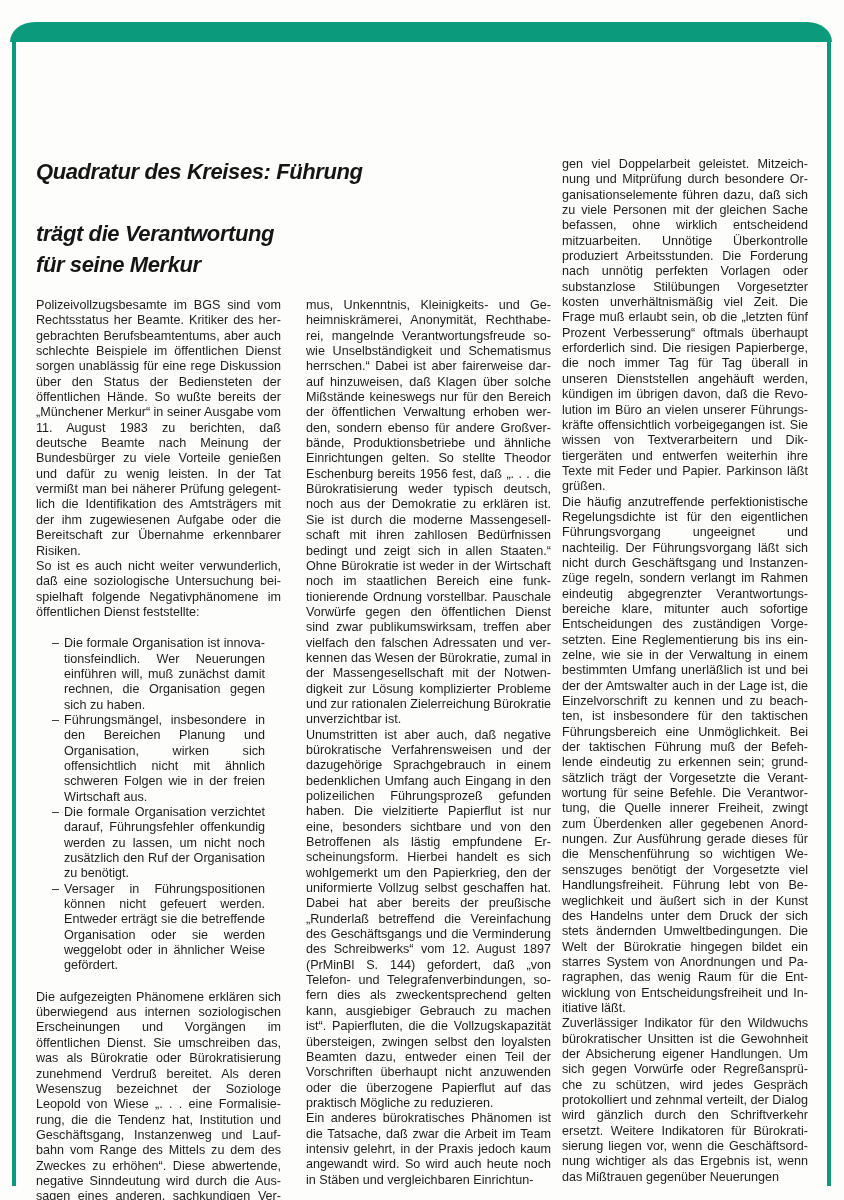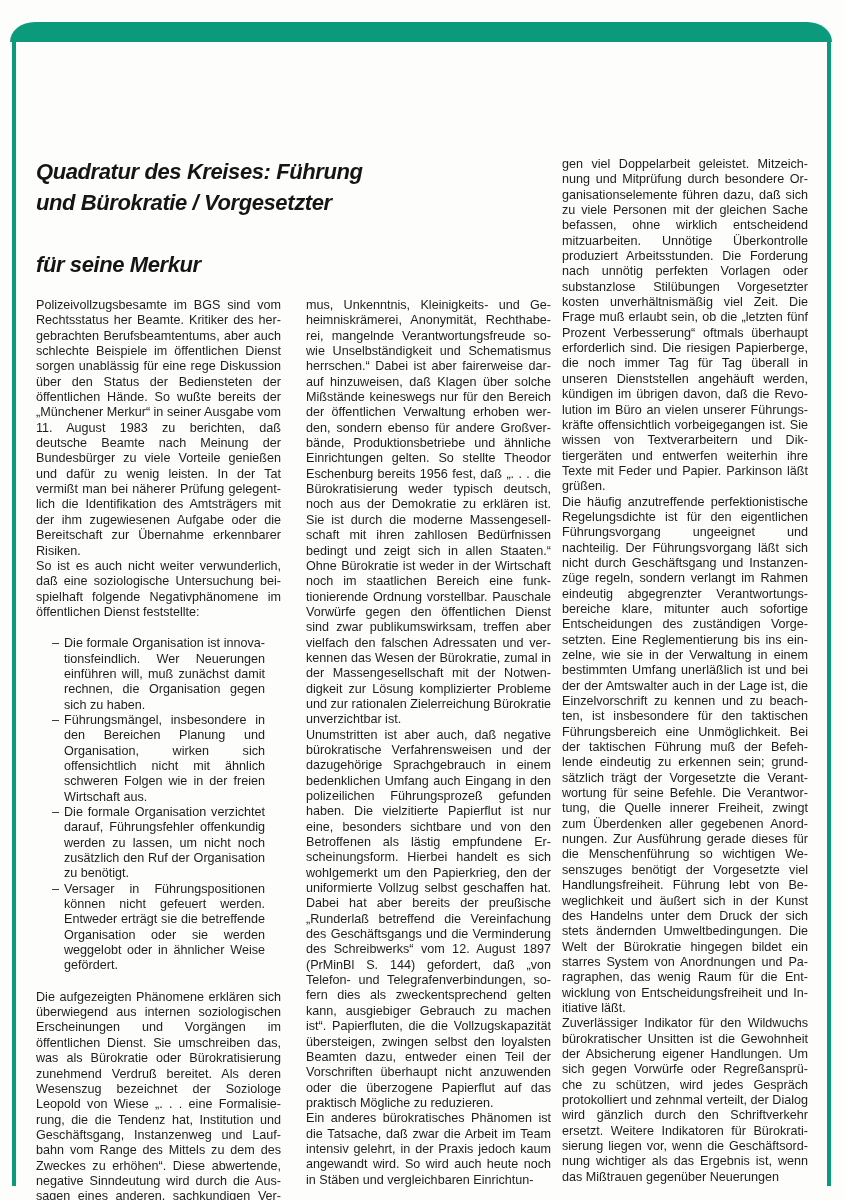--- a/index.html
+++ b/index.html
@@ -57,22 +57,22 @@
 </head>
 <body>
 
 <div class="frame-band"></div>
 <div class="frame-inner"></div>
 <div class="frame-left"></div>
 <div class="frame-right"></div>
 
 <h1 class="headline">
   <span>Quadratur des Kreises: Führung</span><br>
-  <span>und Bürokratie / Vorgesetzter</span><br>
   <br>
+  <span>trägt die Verantwortung</span><br>
   <span>für seine Merkur</span>
 </h1>
 
 <div class="col" id="col1">
   <p>Polizeivollzugsbesamte im BGS sind vom Rechtsstatus her Beamte. Kritiker des her­gebrachten Berufsbeamtentums, aber auch schlechte Beispiele im öffentlichen Dienst sorgen unablässig für eine rege Diskussion über den Status der Bedienste­ten der öffentlichen Hände. So wußte be­reits der „Münchener Merkur“ in seiner Ausgabe vom 11. August 1983 zu berich­ten, daß deutsche Beamte nach Meinung der Bundesbürger zu viele Vorteile genie­ßen und dafür zu wenig leisten. In der Tat vermißt man bei näherer Prüfung gelegent­lich die Identifikation des Amtsträgers mit der ihm zugewiesenen Aufgabe oder die Bereitschaft zur Übernahme erkennbarer Risiken.</p>
   <p>So ist es auch nicht weiter verwunderlich, daß eine soziologische Untersuchung bei­spielhaft folgende Negativphänomene im öffentlichen Dienst feststellte:</p>
   <ul>
     <li>Die formale Organisation ist innova­tionsfeindlich. Wer Neuerungen einfüh­ren will, muß zunächst damit rechnen, die Organisation gegen sich zu haben.</li>
     <li>Führungsmängel, insbesondere in den Bereichen Planung und Organisation, wirken sich offensichtlich nicht mit ähn­lich schweren Folgen wie in der freien Wirtschaft aus.</li>
     <li>Die formale Organisation verzichtet dar­auf, Führungsfehler offenkundig werden zu lassen, um nicht noch zusätzlich den Ruf der Organisation zu benötigt.</li>

